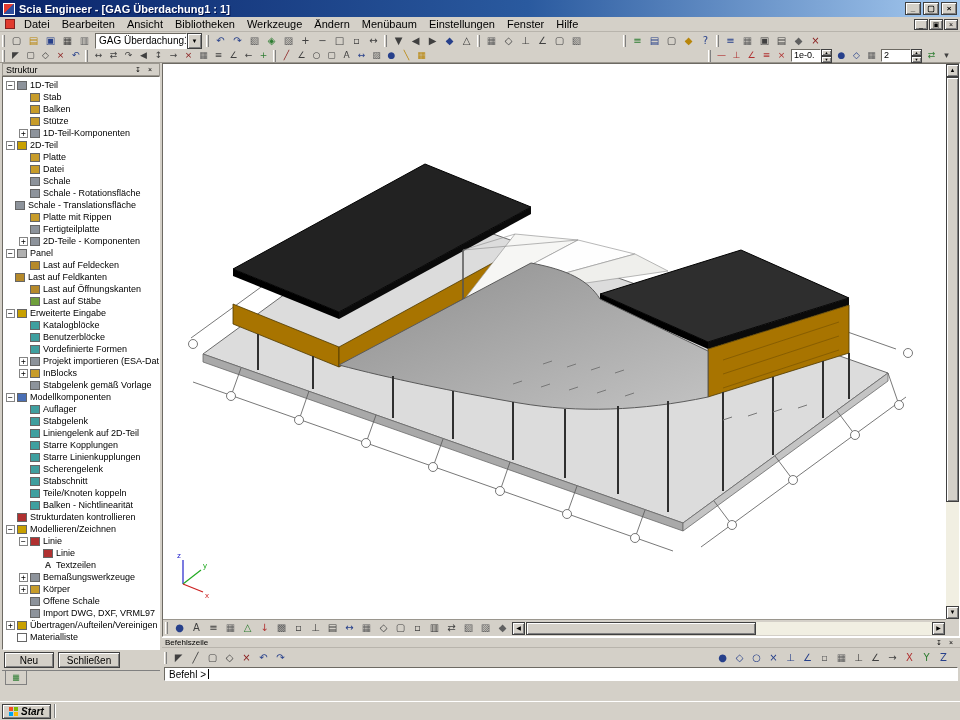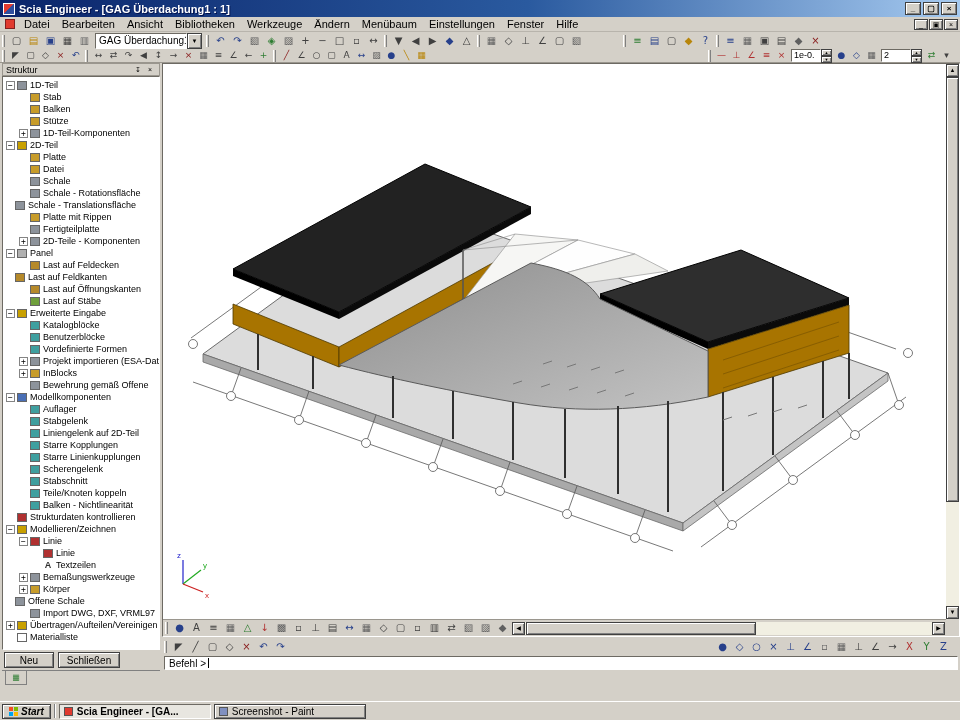--- a/index.html
+++ b/index.html
@@ -580,21 +580,21 @@
             <span class="tlabel">Projekt importieren (ESA-Datei)</span>
           </div>
           <div class="trow" style="padding-left: 15px;">
             <span class="texp">+</span>
             <span class="ticon" style="background: rgb(199, 156, 42);"></span>
             <span class="tlabel">InBlocks</span>
           </div>
           <div class="trow" style="padding-left: 15px;">
             <span class="texp none"></span>
             <span class="ticon" style="background: rgb(141, 147, 155);"></span>
-            <span class="tlabel">Bewehrung gemäß Offene</span>
+            <span class="tlabel">Stabgelenk gemäß Vorlage</span>
           </div>
           <div class="trow" style="padding-left: 2px;">
             <span class="texp">−</span>
             <span class="ticon" style="background: rgb(74, 111, 181);"></span>
             <span class="tlabel">Modellkomponenten</span>
           </div>
           <div class="trow" style="padding-left: 15px;">
             <span class="texp none"></span>
             <span class="ticon" style="background: rgb(63, 159, 159);"></span>
             <span class="tlabel">Auflager</span>
@@ -667,21 +667,21 @@
           <div class="trow" style="padding-left: 15px;">
             <span class="texp">+</span>
             <span class="ticon" style="background: rgb(141, 147, 155);"></span>
             <span class="tlabel">Bemaßungswerkzeuge</span>
           </div>
           <div class="trow" style="padding-left: 15px;">
             <span class="texp">+</span>
             <span class="ticon" style="background: rgb(199, 156, 42);"></span>
             <span class="tlabel">Körper</span>
           </div>
-          <div class="trow" style=" text-align: center;">
+          <div class="trow" style="padding-left: 15px; text-align: center;">
             <span class="texp none"></span>
             <span class="ticon" style="background: rgb(141, 147, 155);"></span>
             <span class="tlabel">Offene Schale</span>
           </div>
           <div class="trow" style="padding-left: 15px;">
             <span class="texp none"></span>
             <span class="ticon" style="background: rgb(141, 147, 155);"></span>
             <span class="tlabel">Import DWG, DXF, VRML97</span>
           </div>
           <div class="trow" style="padding-left: 2px;">
@@ -900,20 +900,25 @@
             </span>
           <span class="hscroll">
             <span class="hbtn btn3d">◀</span>
             <span class="hthumb btn3d"></span>
             <span class="hbtn btn3d" style="margin-left:auto;">▶</span>
           </span>
         </div>
       </div>
 
       <div class="cmd-panel">
+        <div class="cmd-header">
+          <span class="cmd-title">Befehlszeile</span>
+          <span class="ph-btn">↧</span>
+          <span class="ph-btn">×</span>
+        </div>
         <div class="cmd-toolbar">
           <span class="grip"></span>
           <span class="tgroup">
               <span class="tbtn">
                 <span class="tglyph" style="color: rgb(64, 64, 64);">◤</span>
               </span>
               <span class="tbtn">
                 <span class="tglyph" style="color: rgb(64, 64, 64);">╱</span>
               </span>
               <span class="tbtn">
@@ -987,25 +992,15 @@
     </div>
   </div>
 
 
   <div class="taskbar">
     <span class="startbtn btn3d">
       <span class="flag"></span>
       <span>Start</span>
     </span>
     <span class="tdiv"></span>
-    <span style="display:flex; gap:3px;">
-        <div class="taskbtn active">
-          <span class="task-ic" style="background: rgb(224, 58, 47);"></span>
-          <span class="task-lb">Scia Engineer - [GA...</span>
-        </div>
-        <div class="taskbtn btn3d">
-          <span class="task-ic" style="background: rgb(128, 144, 192);"></span>
-          <span class="task-lb">Screenshot - Paint</span>
-        </div>
-      </span>
   </div>
 
 </div>
 
 </body></html>

